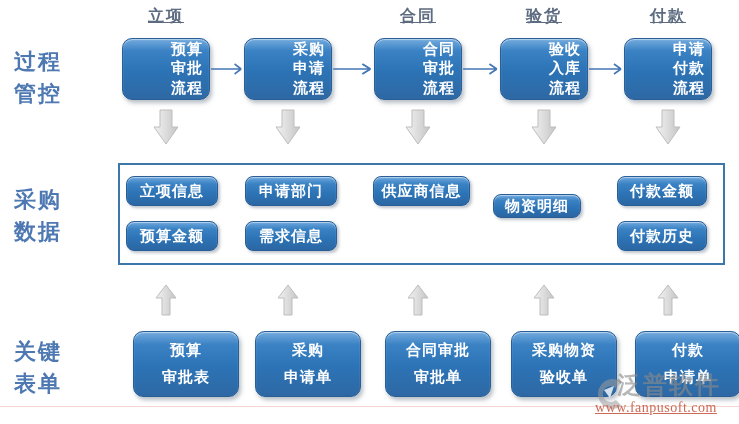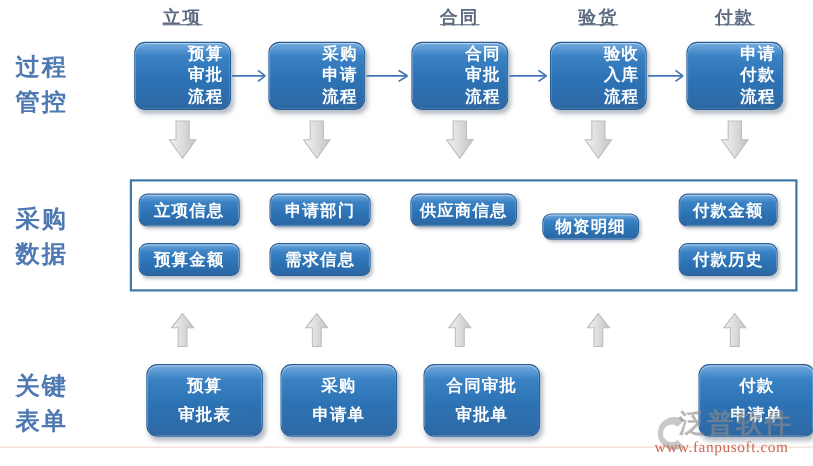--- a/index.html
+++ b/index.html
@@ -46,21 +46,21 @@
   .arrow-svg{display:block;}
   
   .watermark{left:594px;top:371px;width:145px;height:52px;}
   .wm-brand{
     position:absolute;left:23px;top:-2px;font-size:24px;font-weight:bold;
     color:rgba(138,138,138,0.62);letter-spacing:2px;white-space:nowrap;
   }
   .wm-url{
     position:absolute;left:1px;top:29px;font-size:14px;
     font-family:"Liberation Serif","DejaVu Serif",serif;
-    color:#cb6a55;letter-spacing:0.5px;white-space:nowrap;
+    color:#cb6a55;letter-spacing:0.5px;white-space:nowrap;text-decoration:underline;
   }
   .faint-line{left:0;top:406px;width:739px;height:1px;background:rgba(228,165,150,0.45);}
 </style>
 </head>
 <body>
 
 <div class="stage">
 
   <svg width="0" height="0" style="position:absolute">
     <defs>
@@ -176,20 +176,24 @@
     <span>审批表</span>
   </div>
   <div class="abs node form-node" style="left:242px">
     <span>采购</span>
     <span>申请单</span>
   </div>
   <div class="abs node form-node" style="left:372px">
     <span>合同审批</span>
     <span>审批单</span>
   </div>
+  <div class="abs node form-node" style="left:498px">
+    <span>采购物资</span>
+    <span>验收单</span>
+  </div>
   <div class="abs node form-node" style="left:622px">
     <span>付款</span>
     <span>申请单</span>
   </div>
 
   <div class="abs faint-line"></div>
 
   <div class="abs watermark">
     <svg class="abs" style="left:0;top:5px" width="32" height="34" viewBox="0 0 32 34">
       <path d="M28 6 A15 15 0 1 0 28 30 L22 24 A8 8 0 1 1 22 12 Z" fill="#9a9a9a" opacity="0.55"></path>

